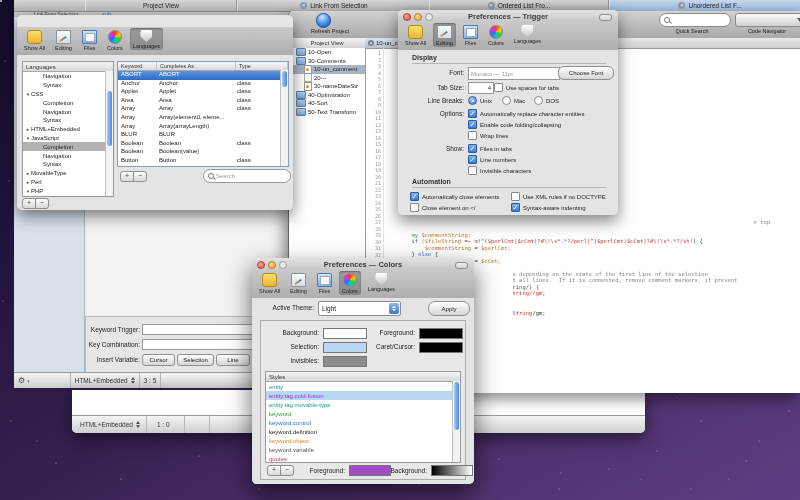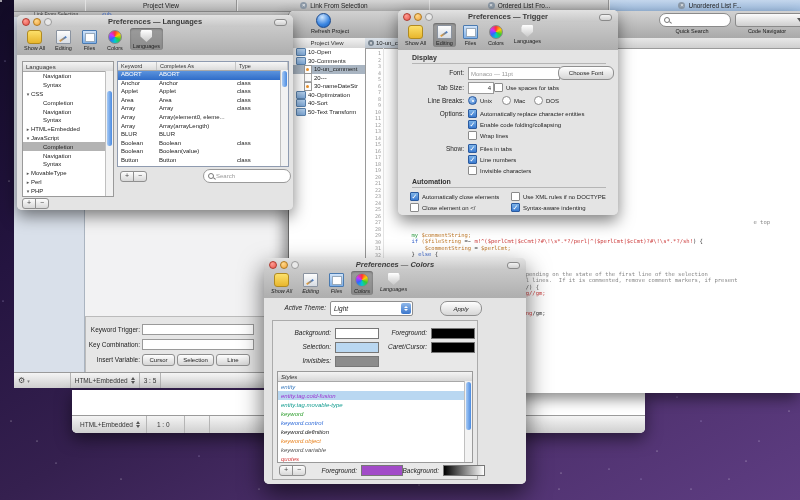--- a/index.html
+++ b/index.html
@@ -458,29 +458,20 @@
       <div class="frag" style="left: 197px; top: 273px;">
         <span><span style="color: rgb(204, 59, 59);">tring//gm;</span></span>
       </div>
       <div class="frag" style="left: 197px; top: 292.5px;">
         <span><span style="color: rgb(204, 59, 59);">String</span><span style="color: rgb(51, 51, 51);">/gm;</span></span>
       </div>
     </div>
 </div>
 
 <div class="win prefwin shadow1" id="winD" style="left:17px;top:15px;width:276px;height:195px;">
-  <div class="titlebar">
-    <div class="lights">
-      <span class="light l-red"></span>
-      <span class="light l-org"></span>
-      <span class="light l-off"></span>
-    </div>
-    <div class="wtitle">Preferences — Languages</div>
-    <div class="minpill"></div>
-  </div>
   <div class="toolbar">
     <div class="tbitem">
         <span class="ic ic-showall"></span>
         <span class="lbl">Show All</span>
       </div>
     <div class="tbitem">
         <span class="ic ic-edit"></span>
         <span class="lbl">Editing</span>
       </div>
     <div class="tbitem">
@@ -756,21 +747,21 @@
     </div>
     <div class="cbrow" style="left:113px;top:153px;">
       <span class="cb on">
           <span class="tick">✓</span>
         </span>
       <span class="ctlabel">Syntax-aware indenting</span>
     </div>
   </div>
 </div>
 
-<div class="win prefwin shadow2" id="winF" style="left:264px;top:258px;width:262px;height:226px;font-style:italic;">
+<div class="win prefwin shadow2" id="winF" style="left:252px;top:258px;width:222px;height:226px;">
   <div class="titlebar">
     <div class="lights">
       <span class="light l-red"></span>
       <span class="light l-org"></span>
       <span class="light l-off"></span>
     </div>
     <div class="wtitle">Preferences — Colors</div>
     <div class="minpill"></div>
   </div>
   <div class="toolbar">

